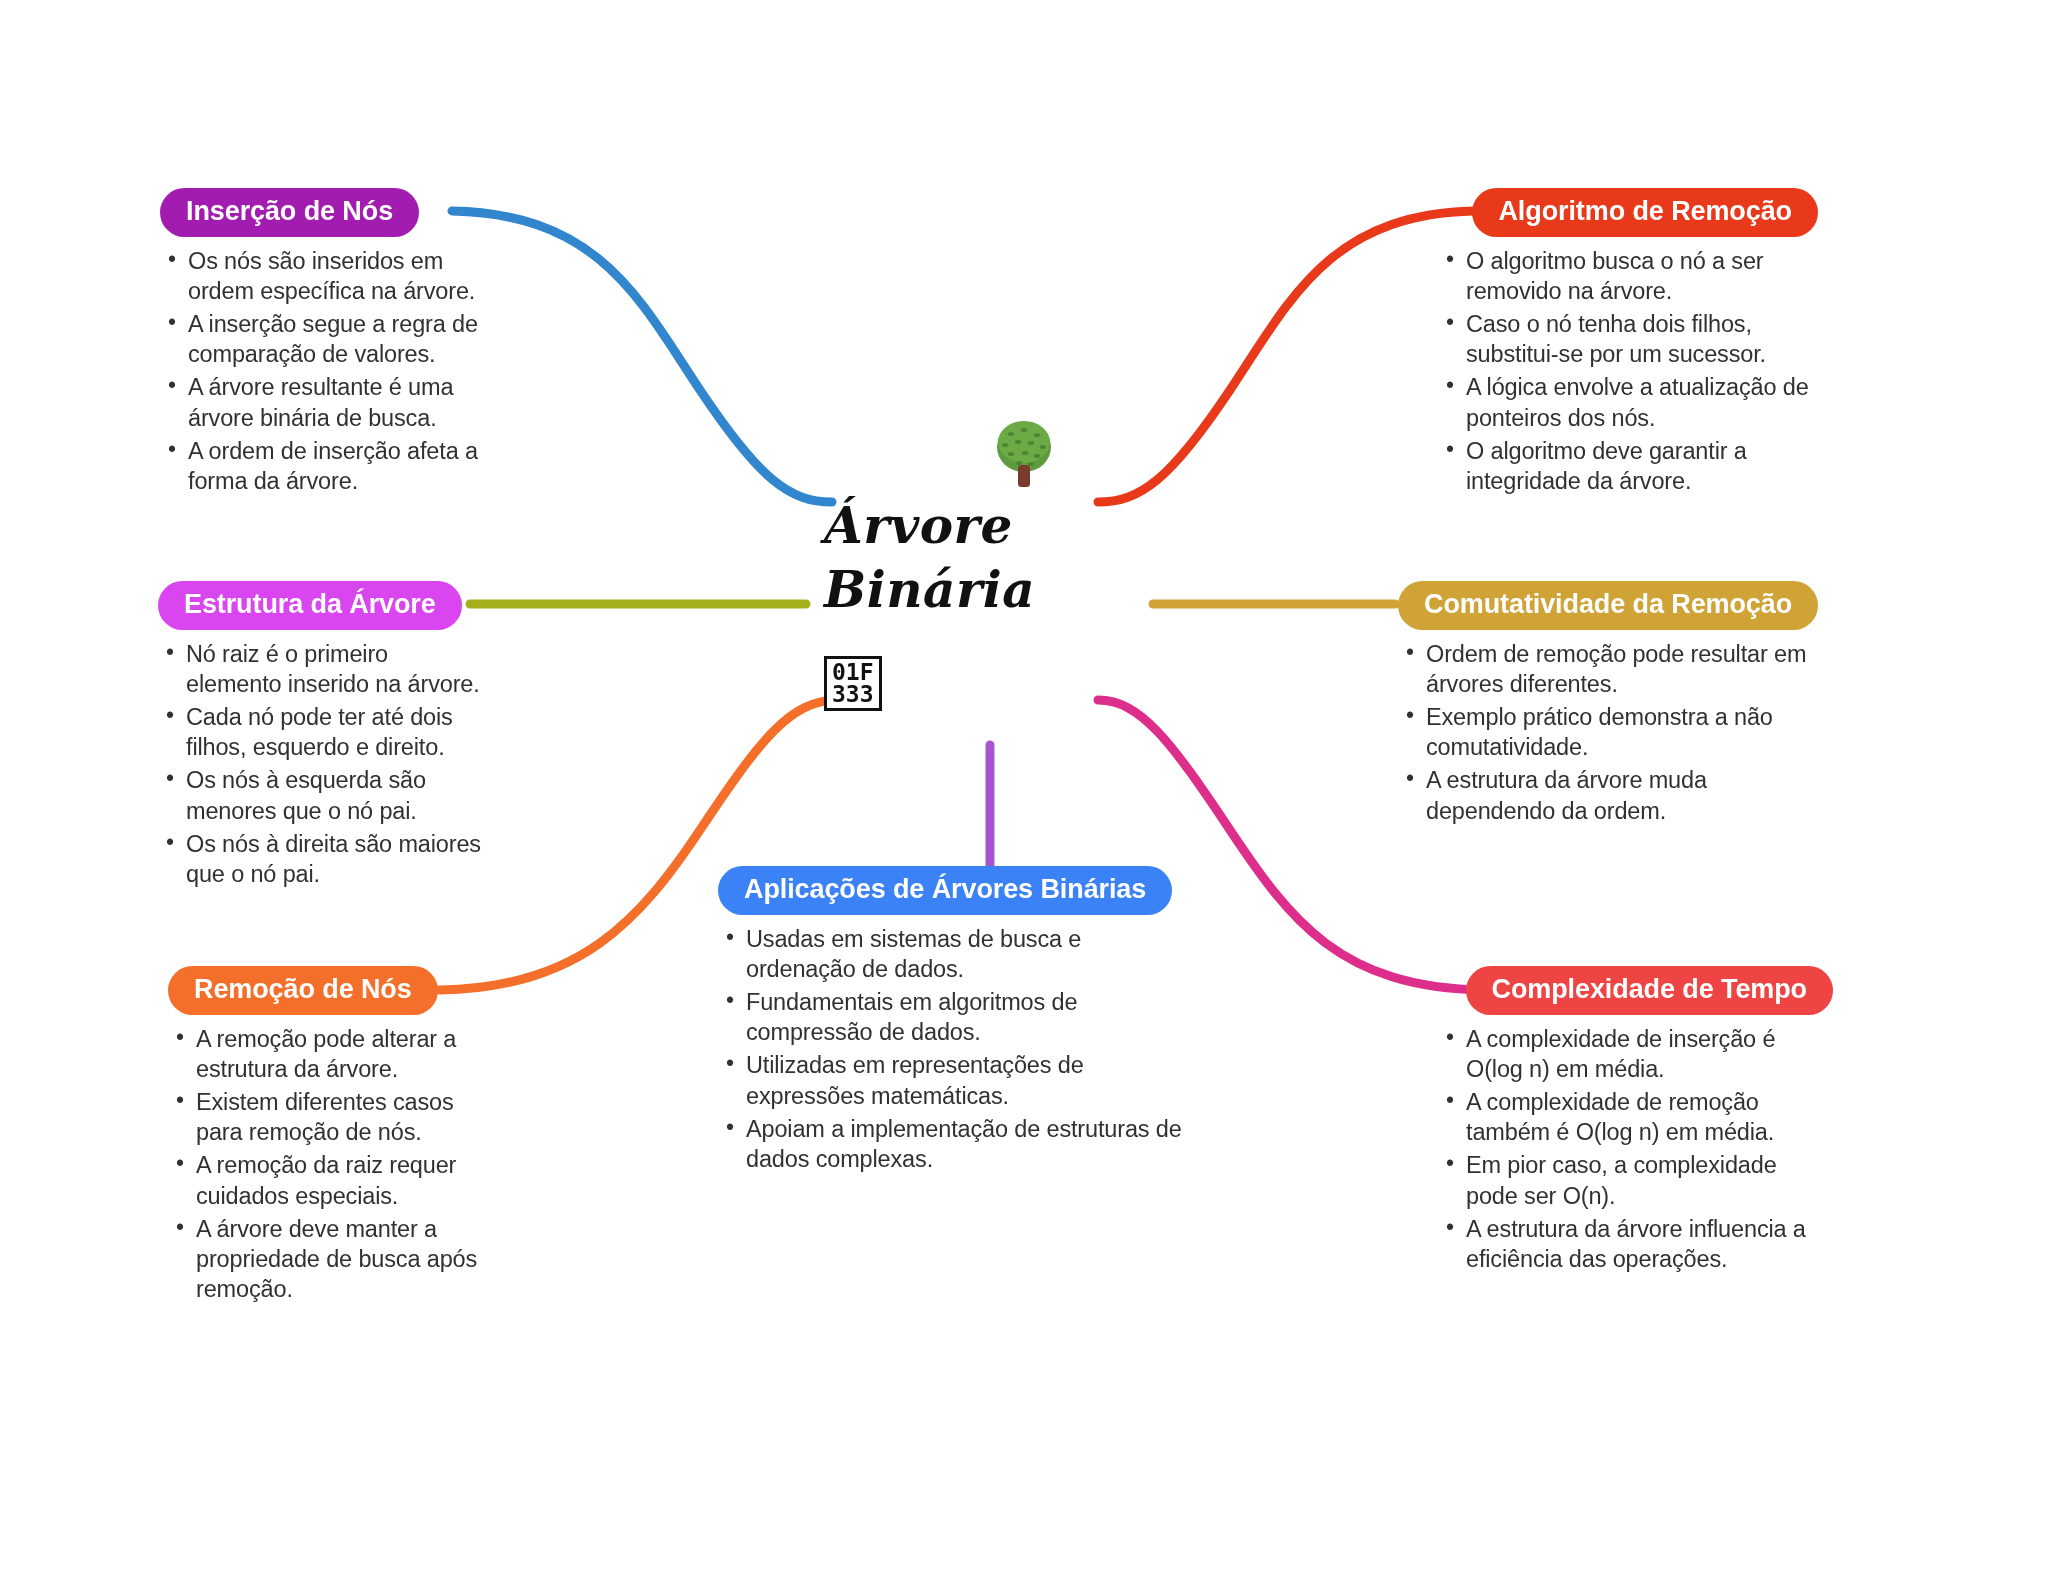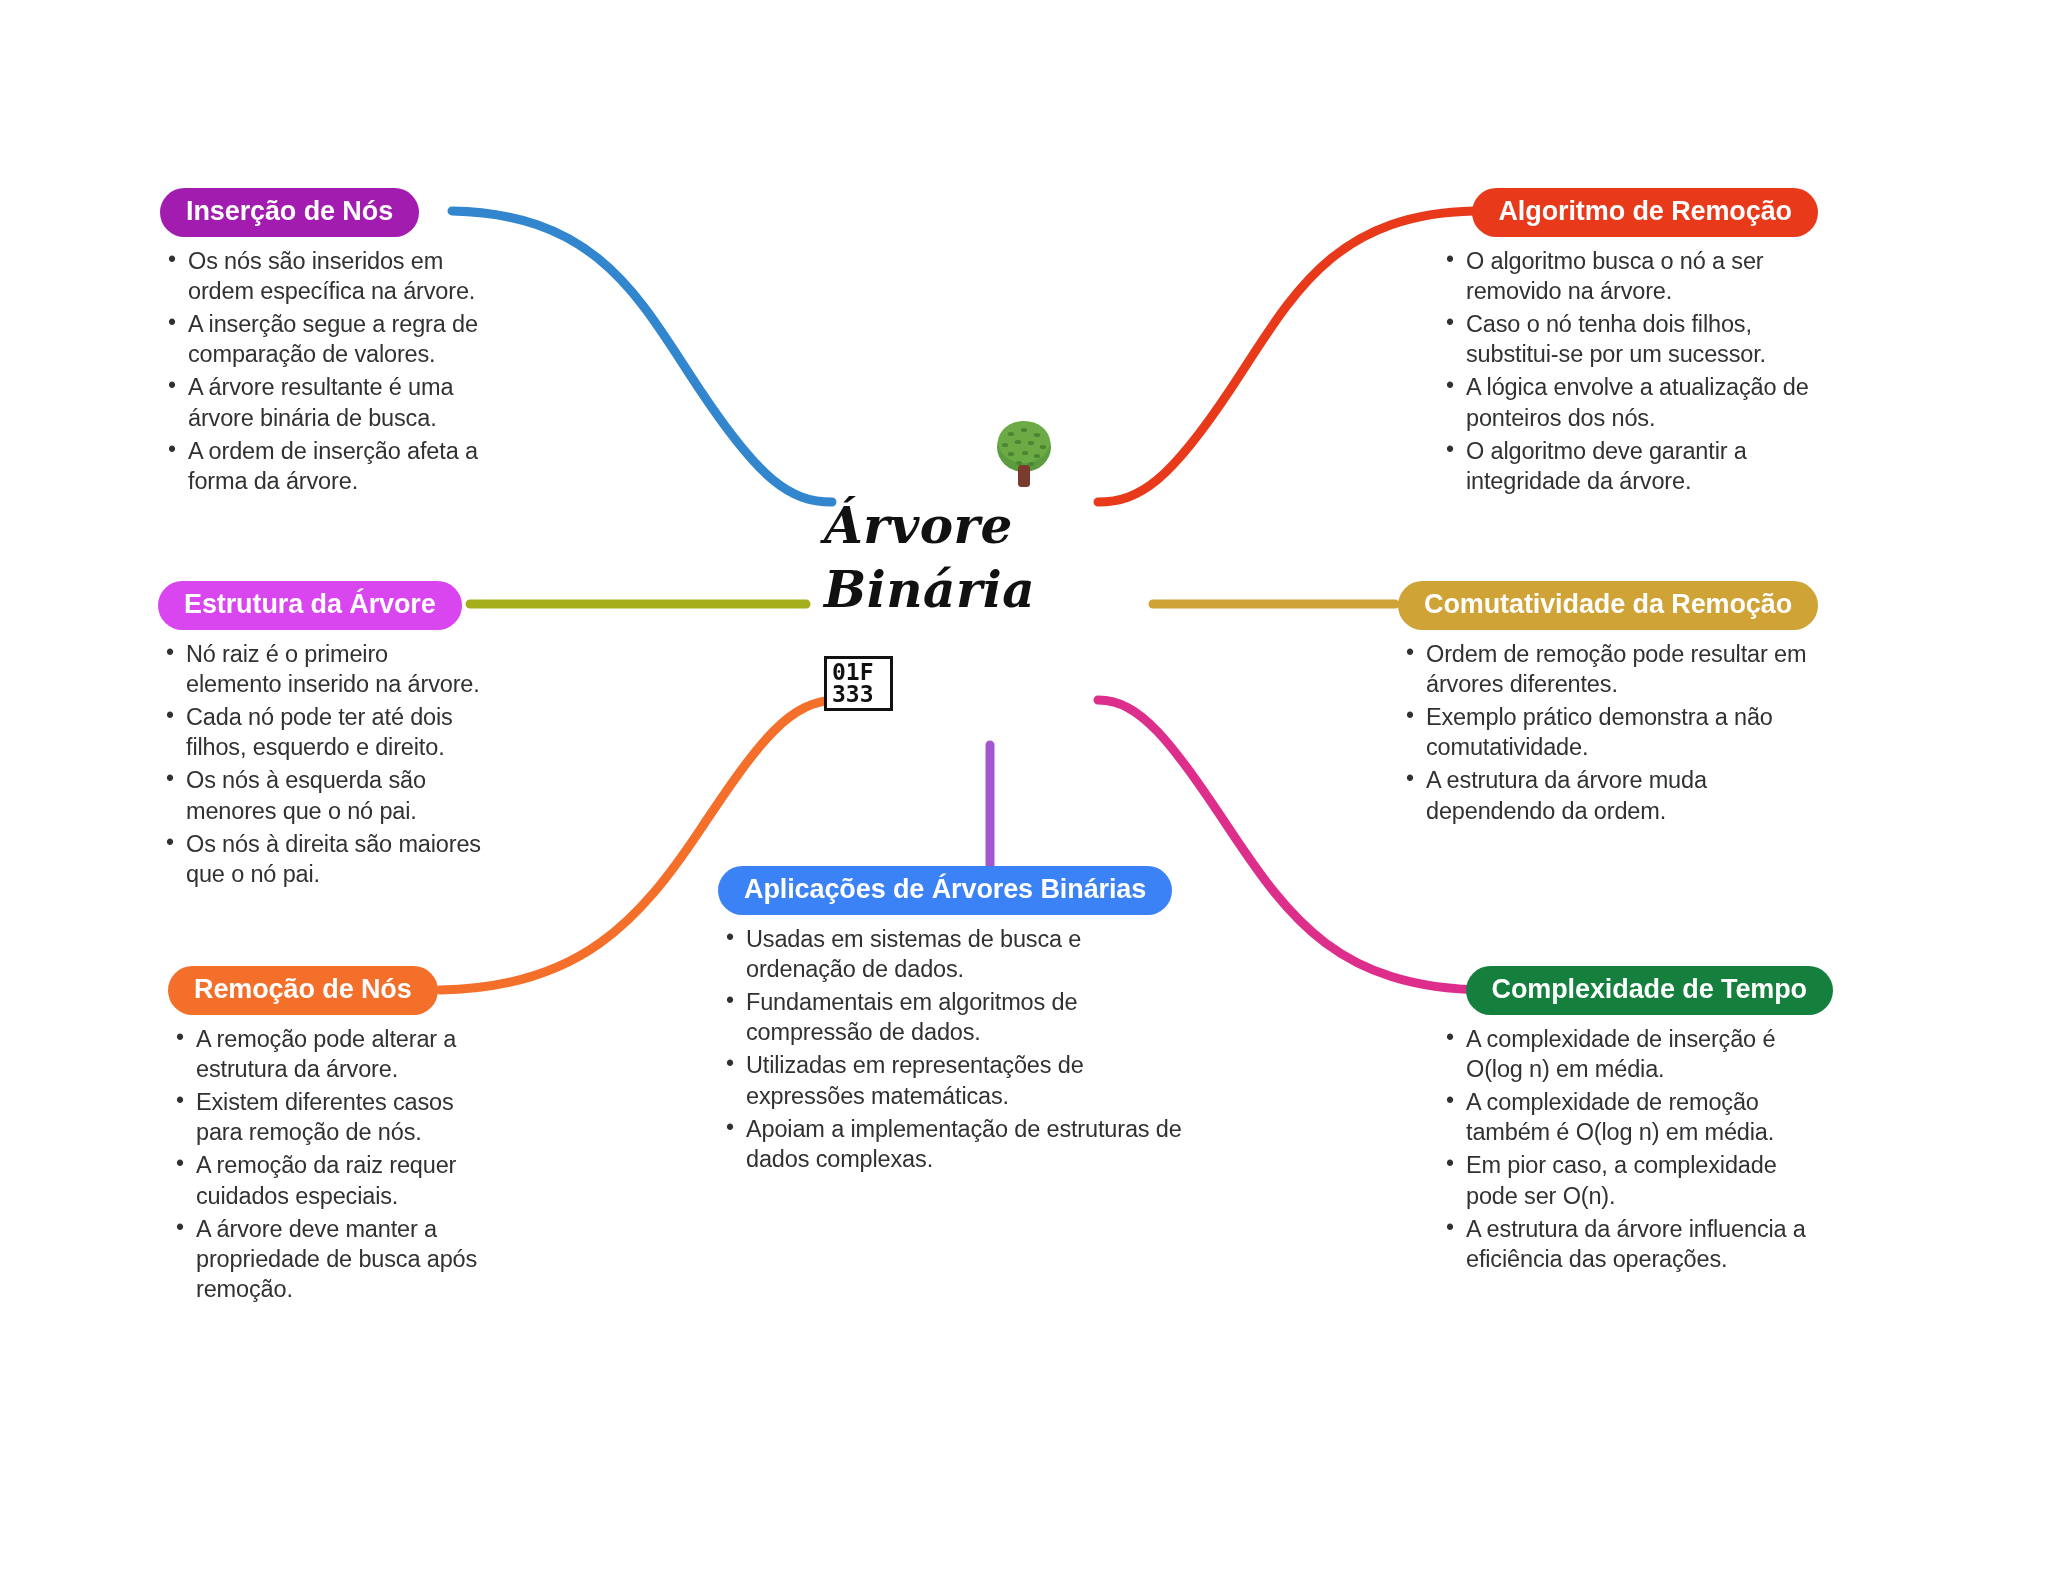--- a/index.html
+++ b/index.html
@@ -55,21 +55,21 @@
     line-height: 1.28;
     color: #111111;
     letter-spacing: 0.5px;
     margin-top: 4px;
     white-space: pre-line;
   }
   .glyph-box {
     display: inline-block;
     margin-top: 34px;
     border: 3px solid #111111;
-    padding: 2px 16px 3px 5px;
+    padding: 2px 5px 3px 5px;
     font-family: "DejaVu Sans Mono", monospace;
     font-size: 23px;
     font-weight: 700;
     line-height: 0.96;
     letter-spacing: 0px;
     color: #111111;
     white-space: pre-line;
     background: #ffffff;
   }
 
@@ -210,21 +210,21 @@
     <div class="pill" style="background:#F4702A;">Remoção de Nós</div>
     <ul class="bullets">
       <li>A remoção pode alterar a estrutura da árvore.</li>
       <li>Existem diferentes casos para remoção de nós.</li>
       <li>A remoção da raiz requer cuidados especiais.</li>
       <li>A árvore deve manter a propriedade de busca após remoção.</li>
     </ul>
   </div>
 
   <div class="topic align-right" id="t-complexidade" style="left:1438px; top:966px; width:395px;">
-    <div class="pill" style="background:#15803d;">Complexidade de Tempo</div>
+    <div class="pill" style="background:#ef4444;">Complexidade de Tempo</div>
     <ul class="bullets">
       <li>A complexidade de inserção é O(log n) em média.</li>
       <li>A complexidade de remoção também é O(log n) em média.</li>
       <li>Em pior caso, a complexidade pode ser O(n).</li>
       <li>A estrutura da árvore influencia a eficiência das operações.</li>
     </ul>
   </div>
 
   <div class="topic" id="t-aplicacoes" style="left:718px; top:866px; width:470px;">
     <div class="pill" style="background:#3b82f6;">Aplicações de Árvores Binárias</div>

